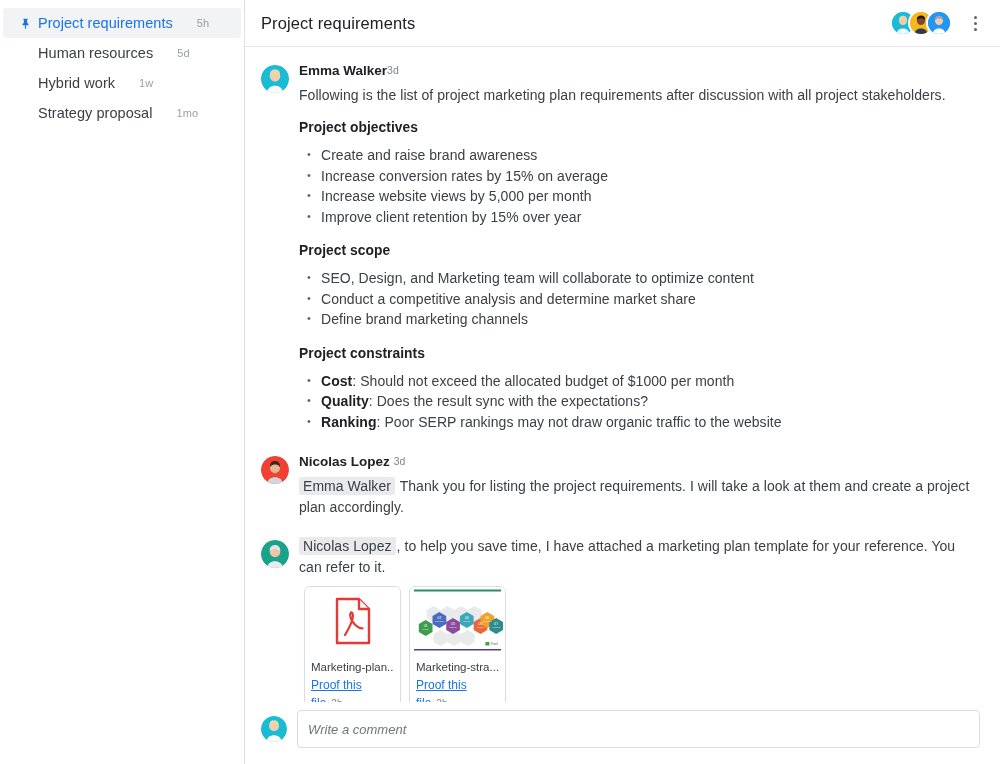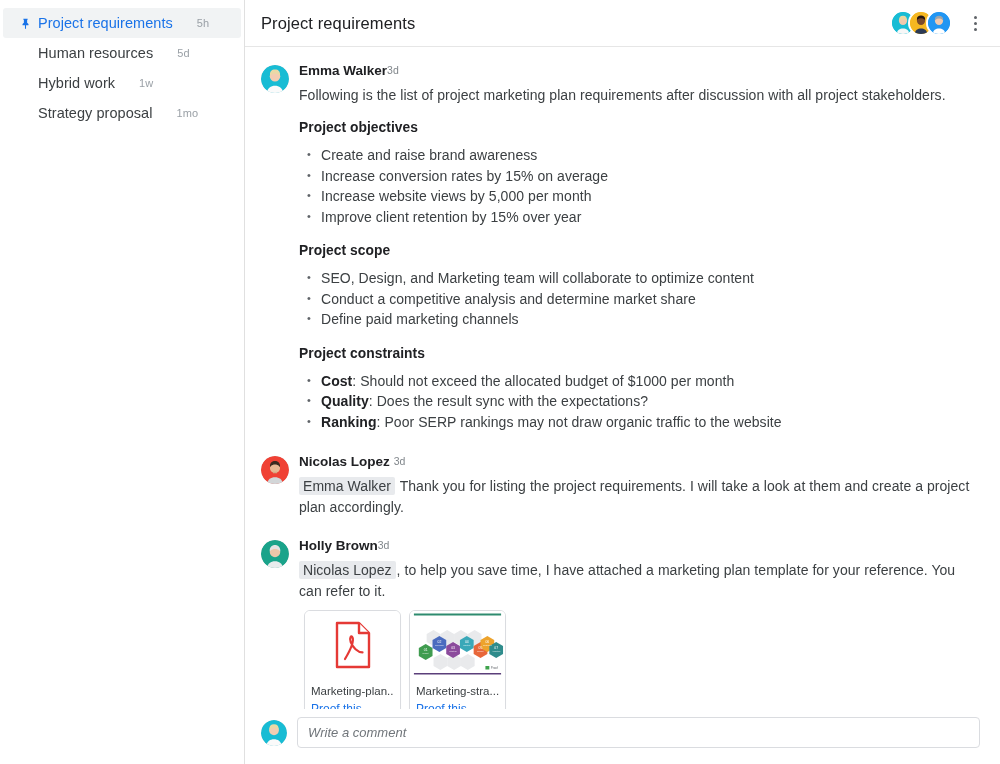--- a/index.html
+++ b/index.html
@@ -211,21 +211,21 @@
 
   
   .commentbar {
     display: flex;
     align-items: center;
     padding: 8px 20px 16px 16px;
   }
   .commentbar .cav { margin-right: 10px; }
   .cinput {
     flex: 1;
-    height: 31px;
+    height: 38px;
     border: 1px solid #dadce0;
     border-radius: 4px;
     font-family: "Liberation Sans", sans-serif;
     font-size: 13px;
     font-style: italic;
     color: #5f6368;
     padding: 0 10px;
     background: #fff;
     outline: none;
   }
@@ -332,21 +332,21 @@
             <li><span>Create and raise brand awareness</span></li>
             <li><span>Increase conversion rates by 15% on average</span></li>
             <li><span>Increase website views by 5,000 per month</span></li>
             <li><span>Improve client retention by 15% over year</span></li>
           </ul>
 
           <div class="sect-title">Project scope</div>
           <ul class="blist">
             <li><span>SEO, Design, and Marketing team will collaborate to optimize content</span></li>
             <li><span>Conduct a competitive analysis and determine market share</span></li>
-            <li><span>Define paid marketing channels</span></li>
+            <li><span>Define brand marketing channels</span></li>
           </ul>
 
           <div class="sect-title">Project constraints</div>
           <ul class="blist">
             <li><b>Cost</b><span>: Should not exceed the allocated budget of $1000 per month</span></li>
             <li><b>Quality</b><span>: Does the result sync with the expectations?</span></li>
             <li><b>Ranking</b><span>: Poor SERP rankings may not draw organic traffic to the website</span></li>
           </ul>
         </div>
       </div>
@@ -379,23 +379,20 @@
           <div class="av" style="width:28px;height:28px">
             <svg viewBox="0 0 40 40">
                 <circle cx="20" cy="20" r="20" fill="#1aa38a"></circle>
                 <circle cx="20" cy="17" r="7.5" fill="#edc6a9"></circle>
                 <path d="M12.4 14.5c0-4.4 3.4-7.5 7.6-7.5s7.6 3.1 7.6 7.5c0 1.1-.3 2-.3 2S25.4 13 20 13s-7.3 3.5-7.3 3.5-.3-.9-.3-2z" fill="#e3e3e3"></path>
                 <path d="M8.5 40c1.3-6.6 5.3-9.6 11.5-9.6S30.2 33.4 31.5 40z" fill="#e9eced"></path>
               </svg>
           </div>
         </div>
         <div class="msg-body">
-          <div class="msg-head">
-            <span>Holly Brown</span><span class="tstamp">3d</span>
-          </div>
           <p class="ptext" style="margin-bottom:8px">
             <span class="mention">Nicolas Lopez</span><span>, to help you save time, I have attached a marketing plan template for your reference. You can refer to it.</span>
           </p>
 
           <div class="files">
 
             <div class="fcard">
               <div class="fthumb">
                 <svg width="40" height="48" viewBox="0 0 40 48">
                   <path d="M4 2h22l10 10v34H4z" fill="#fff" stroke="#e53935" stroke-width="2.4" stroke-linejoin="round"></path>

